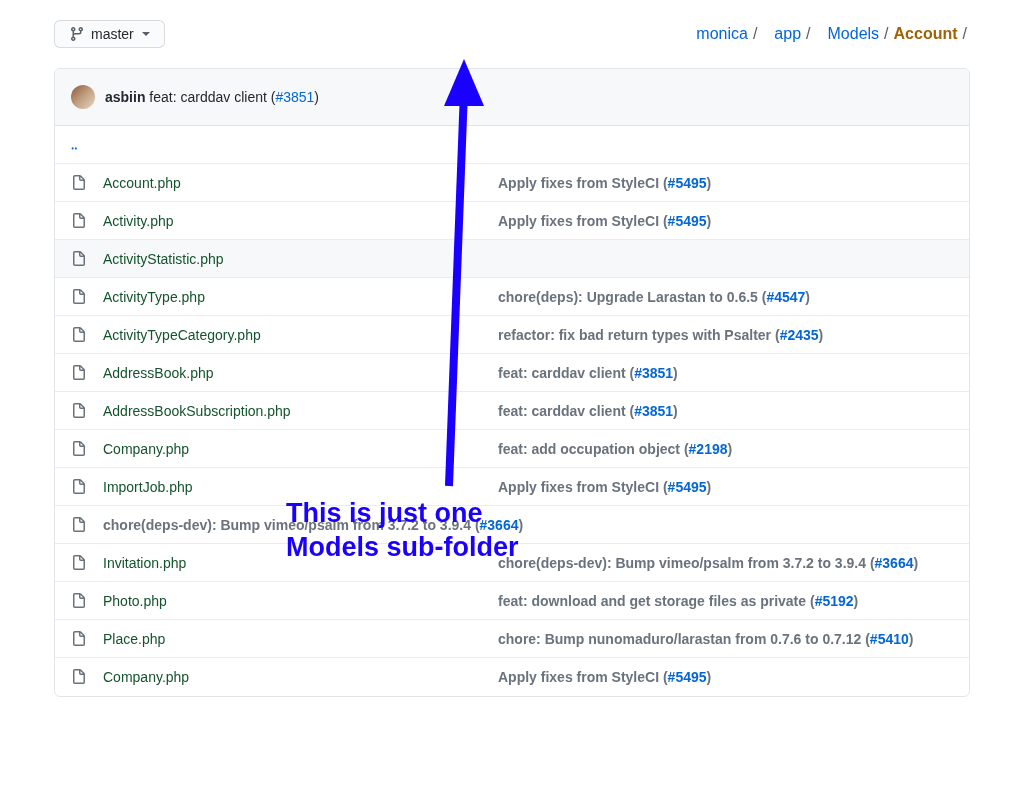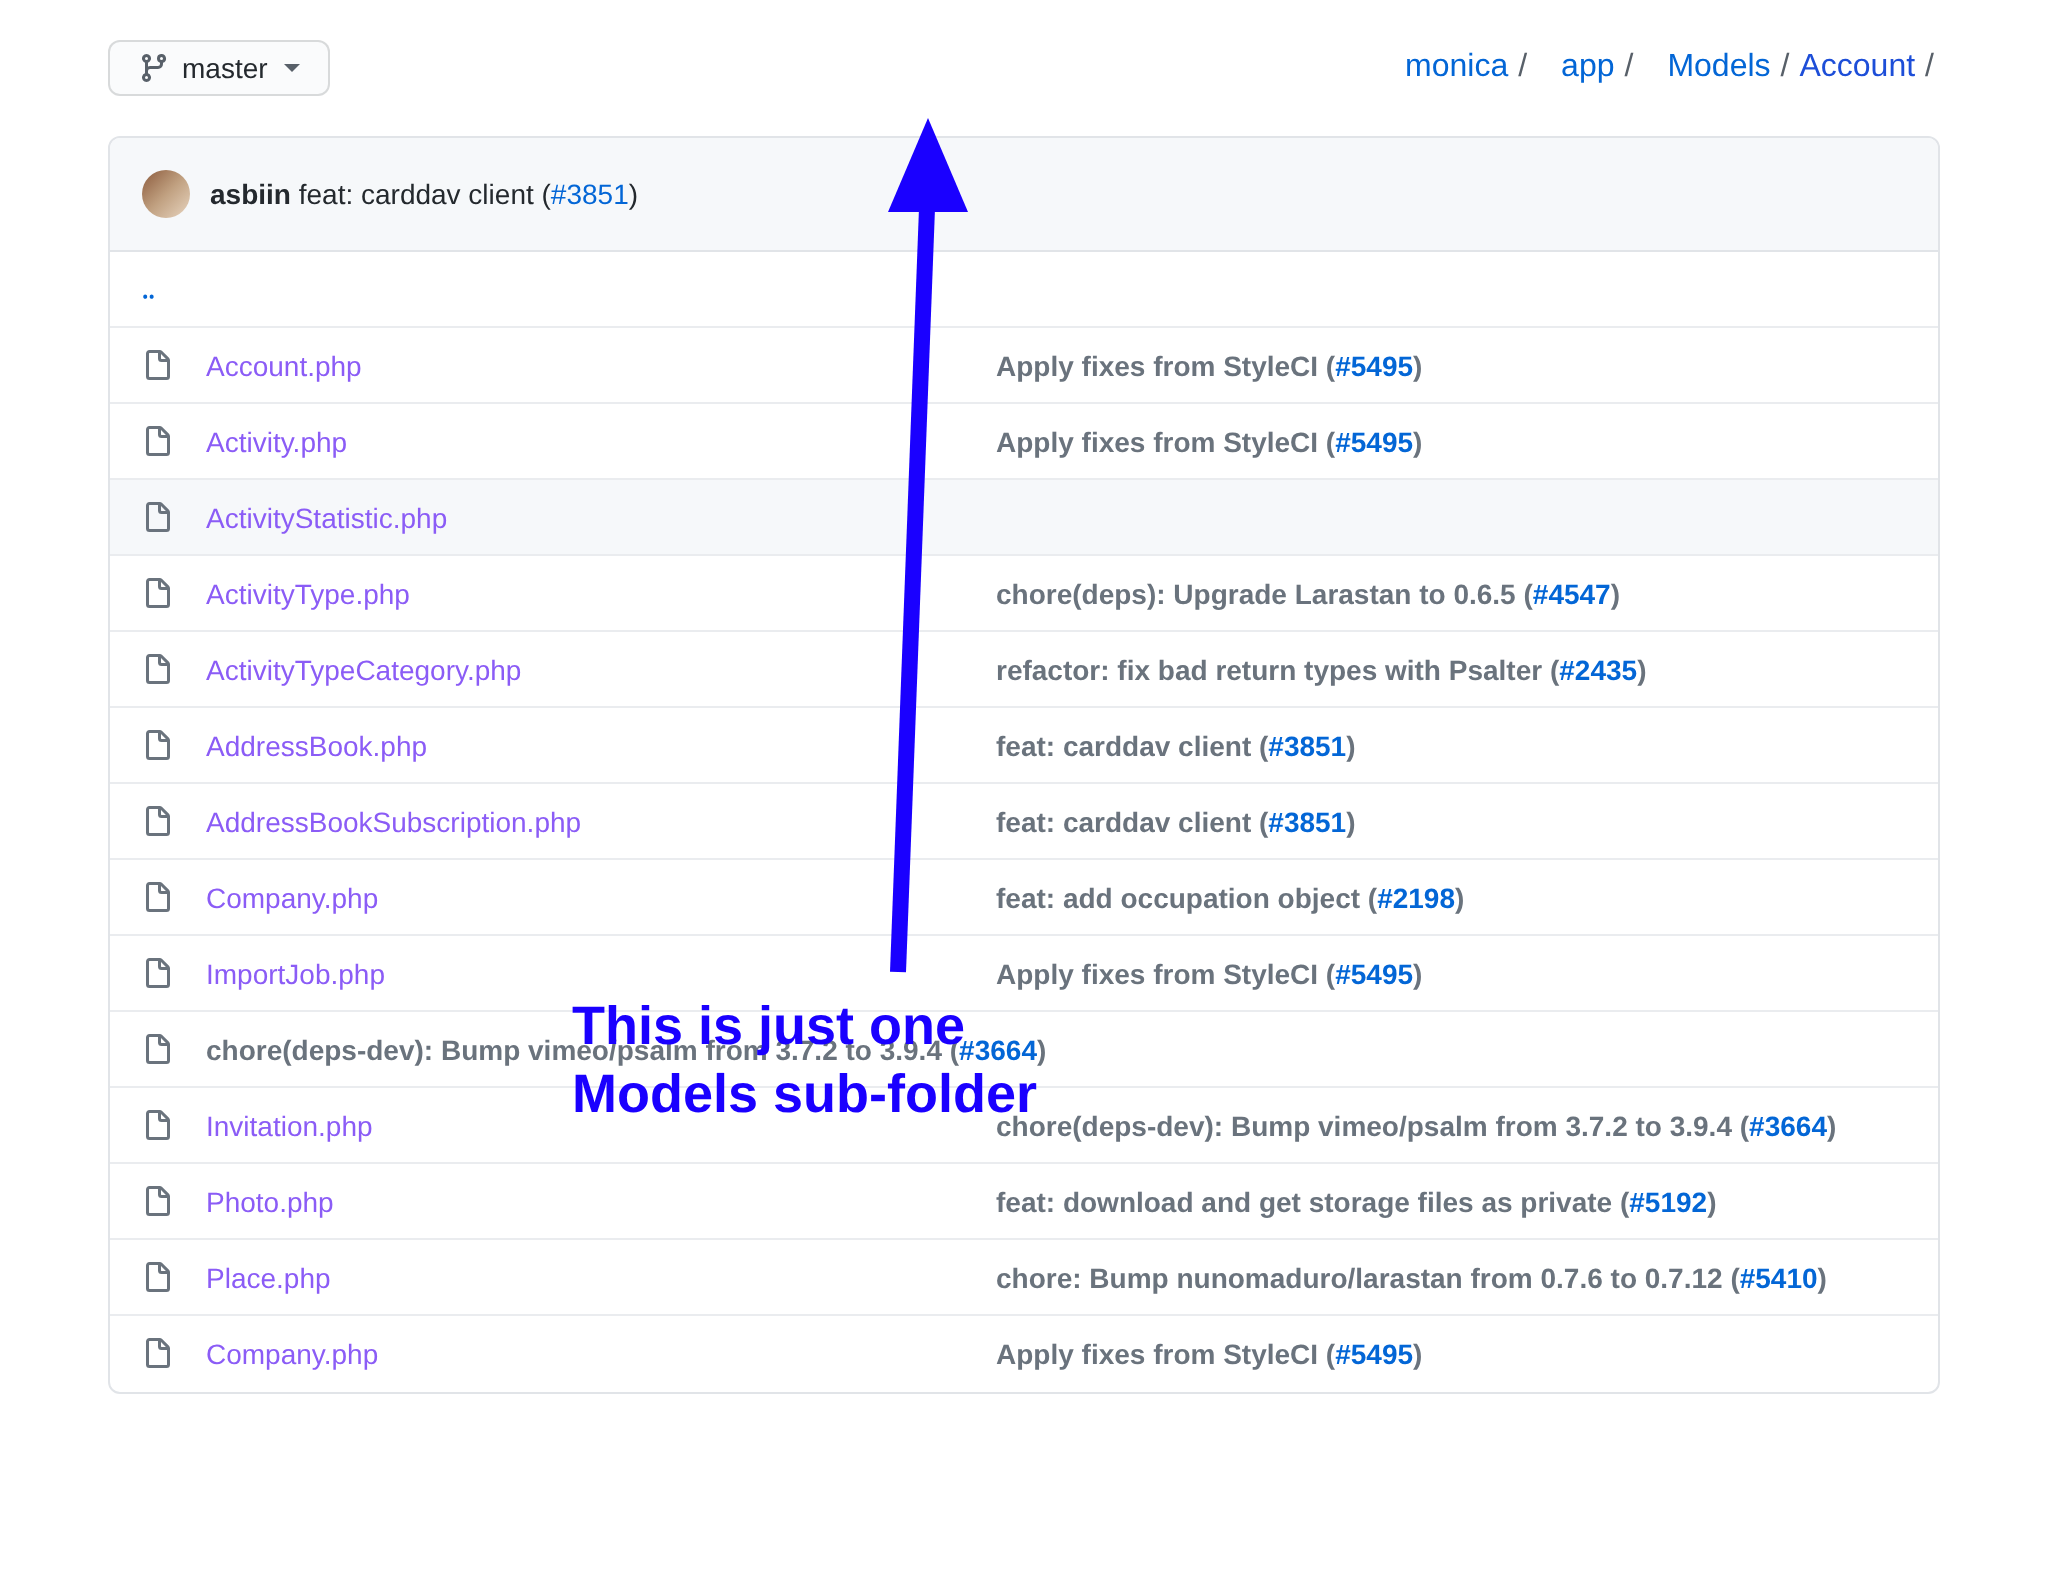--- a/index.html
+++ b/index.html
@@ -55,22 +55,22 @@
     .breadcrumbs a {
       color: #0366d6;
       text-decoration: none;
       padding-left: 12px;
     }
     .breadcrumbs .sep {
       color: #586069;
       margin: 0 3px;
     }
     .breadcrumbs .current {
-      font-weight: 400;
-      color: #1d4ed8;
+      font-weight: 700;
+      color: #a16207;
     }
     .file-box {
       border: 1px solid #e1e4e8;
       border-radius: 6px;
       overflow: hidden;
     }
     .commit-bar {
       display: flex;
       align-items: center;
       gap: 10px;
@@ -125,21 +125,21 @@
       height: 16px;
       fill: #6a737d;
       flex-shrink: 0;
       margin-right: 16px;
     }
     .file-name {
       flex: 0 0 395px;
       color: #24292e;
     }
     .file-name a {
-      color: #8b5cf6;
+      color: #14532d;
       text-decoration: none;
       margin-top: 41px;
     }
     .commit-message {
       flex: 1;
       color: #6a737d;
       white-space: nowrap;
       overflow: hidden;
       text-overflow: ellipsis;
       font-weight: bold;

